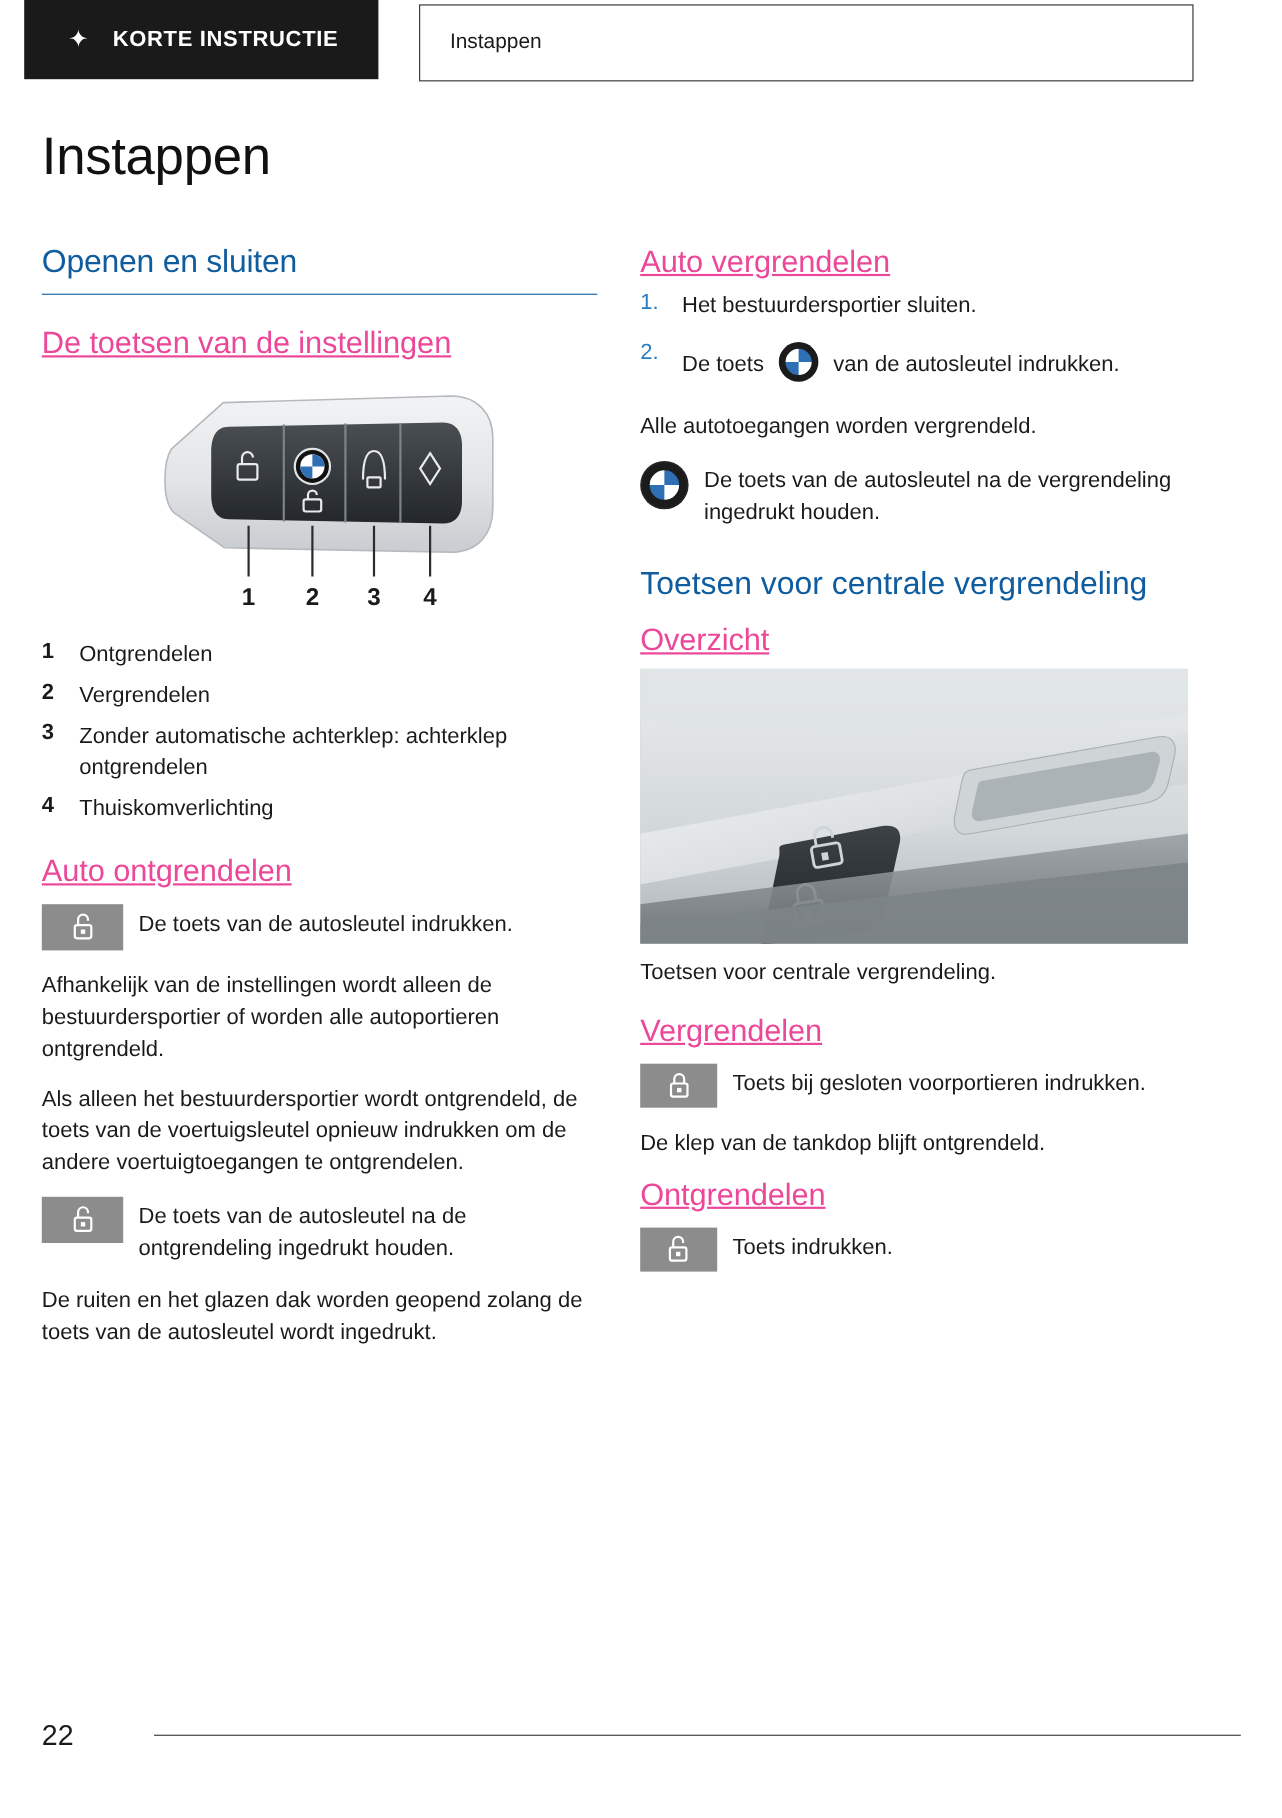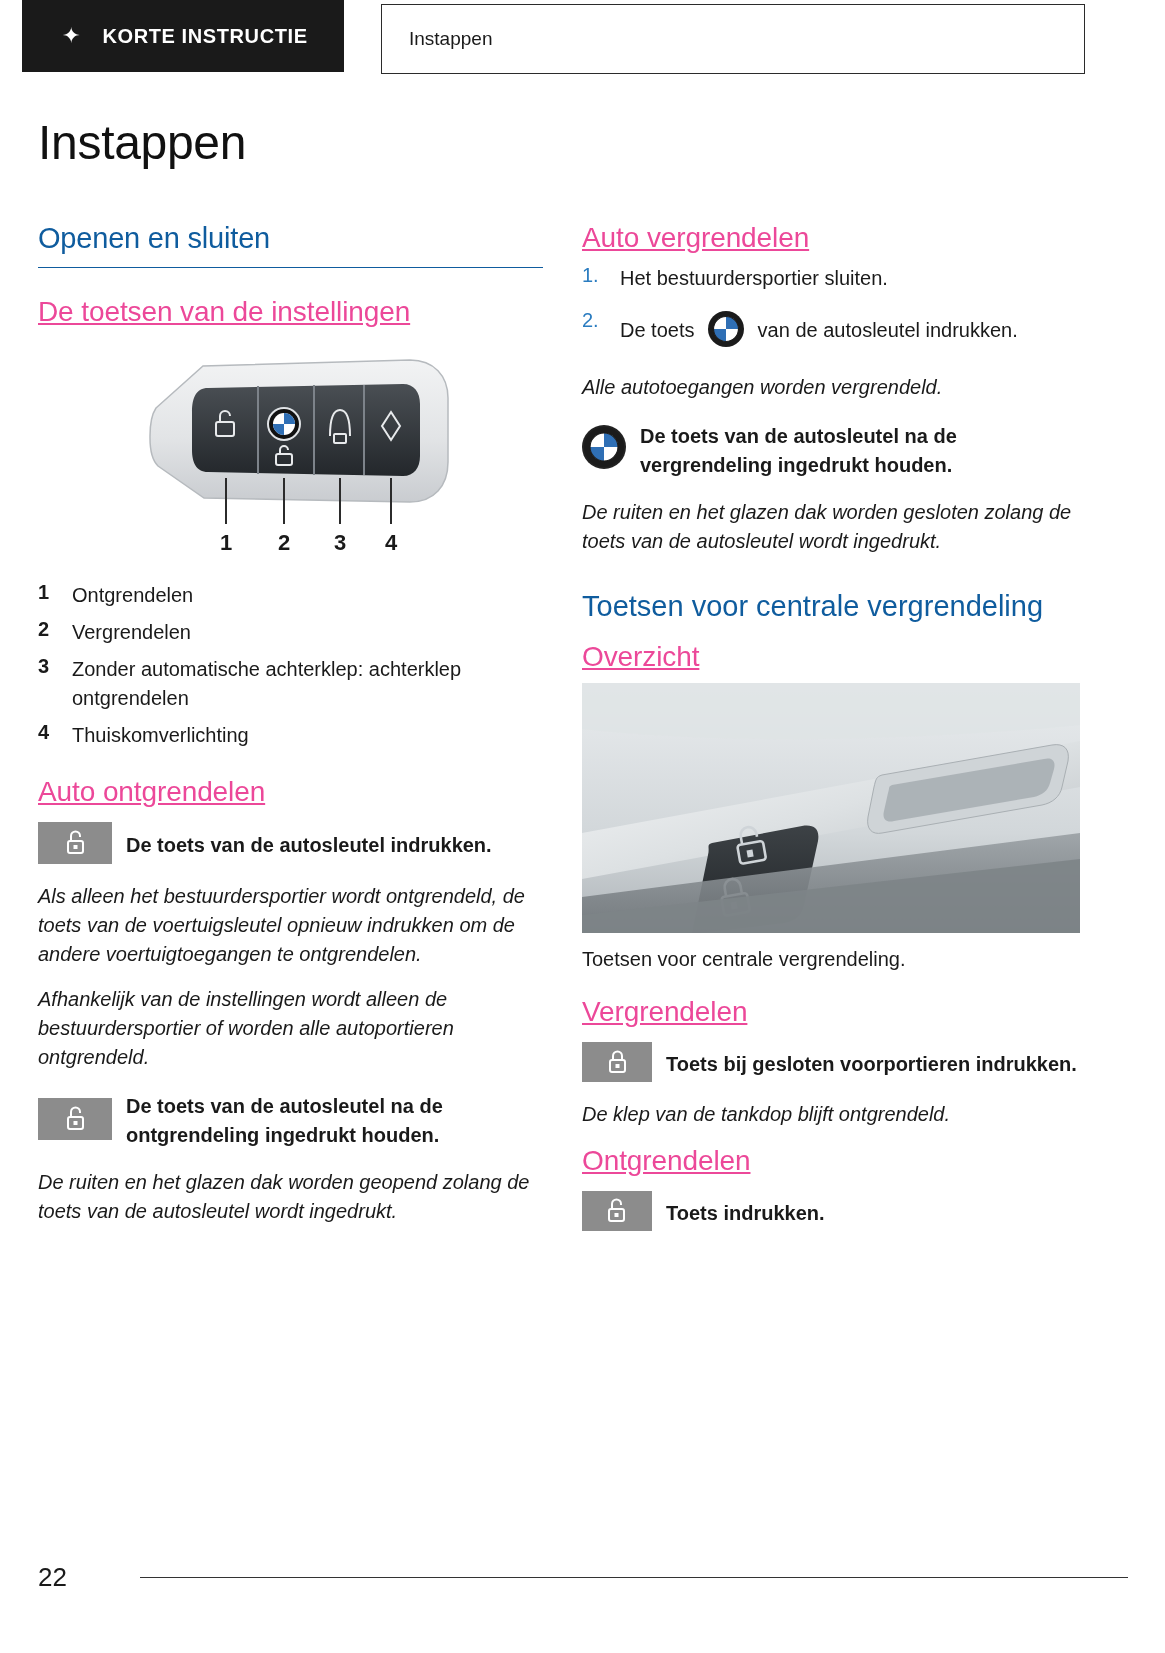--- a/index.html
+++ b/index.html
@@ -100,21 +100,20 @@
     font-size: 29px;
     color: #0f5c9e;
     font-weight: normal;
     margin: 34px 0 18px 0;
   }
   p {
     font-size: 20px;
     line-height: 29px;
     margin: 0 0 16px 0;
     color: #1a1a1a;
-    font-style: italic;
   }
 
   
   .keyfig {
     position: relative;
     width: 310px;
     height: 215px;
     margin: 22px 0 16px 110px;
   }
   .keyfig svg { display: block; }
@@ -137,23 +136,22 @@
   }
   .legend-cont {
     margin: 10px 0 8px 34px;
     font-size: 20px;
     line-height: 29px;
   }
 
   
   .note {
     display: flex;
-    align-items: center;
+    align-items: flex-start;
     margin: 14px 0 18px 0;
-    font-weight: bold;
   }
   .note .icon-box {
     flex: 0 0 auto;
     margin-right: 14px;
   }
   .note .note-text {
     font-size: 20px;
     line-height: 29px;
     padding-top: 4px;
   }
@@ -335,22 +333,22 @@
             <rect x="8" y="12" width="15" height="12" rx="2"></rect>
             <path d="M11,12 L11,7 a4.5,4.5 0 0 1 9,0 L20,8"></path>
           </g>
           <rect x="13.5" y="16" width="4" height="4" fill="#ffffff"></rect>
         </svg>
       </div>
     </div>
     <div class="note-text">De toets van de autosleutel indrukken.</div>
   </div>
 
+  <p>Afhankelijk van de instellingen wordt alleen de bestuurdersportier of worden alle autoportieren ontgrendeld.</p>
   <p>Als alleen het bestuurdersportier wordt ontgrendeld, de toets van de voertuigsleutel opnieuw indrukken om de andere voertuigtoegangen te ontgrendelen.</p>
-  <p>Afhankelijk van de instellingen wordt alleen de bestuurdersportier of worden alle autoportieren ontgrendeld.</p>
 
   <div class="note">
     <div class="icon-box">
       <div class="gray-btn">
         <svg width="30" height="28" viewBox="0 0 30 28">
           <g stroke="#ffffff" stroke-width="2" fill="none">
             <rect x="8" y="12" width="15" height="12" rx="2"></rect>
             <path d="M11,12 L11,7 a4.5,4.5 0 0 1 9,0 L20,8"></path>
           </g>
           <rect x="13.5" y="16" width="4" height="4" fill="#ffffff"></rect>
@@ -400,21 +398,20 @@
           <circle cx="22" cy="22" r="14" fill="#ffffff"></circle>
           <path d="M22,22 L22,8 A14,14 0 0 1 36,22 Z" fill="#2f6fb5"></path>
           <path d="M22,22 L22,36 A14,14 0 0 1 8,22 Z" fill="#2f6fb5"></path>
           <circle cx="22" cy="22" r="14" fill="none" stroke="#1b1b1b" stroke-width="1.2"></circle>
         </svg>
       </span>
     </div>
     <div class="note-text">De toets van de autosleutel na de vergrendeling ingedrukt houden.</div>
   </div>
 
-  <p>De ruiten en het glazen dak worden gesloten zolang de toets van de autosleutel wordt ingedrukt.</p>
 
   <h2 class="section2">Toetsen voor centrale vergrendeling</h2>
 
   <h3 class="sub">Overzicht</h3>
 
   <div class="door-photo">
     <svg width="498" height="250" viewBox="0 0 498 250">
       <defs>
         <linearGradient id="bgG" x1="0" y1="0" x2="0" y2="1">
           <stop offset="0%" stop-color="#e9ecee"></stop>

